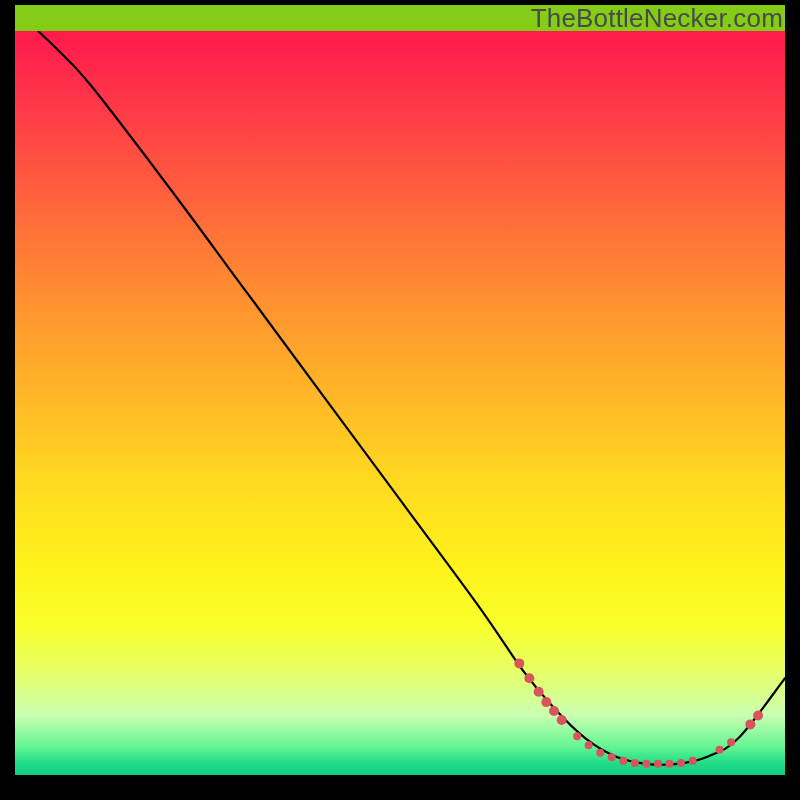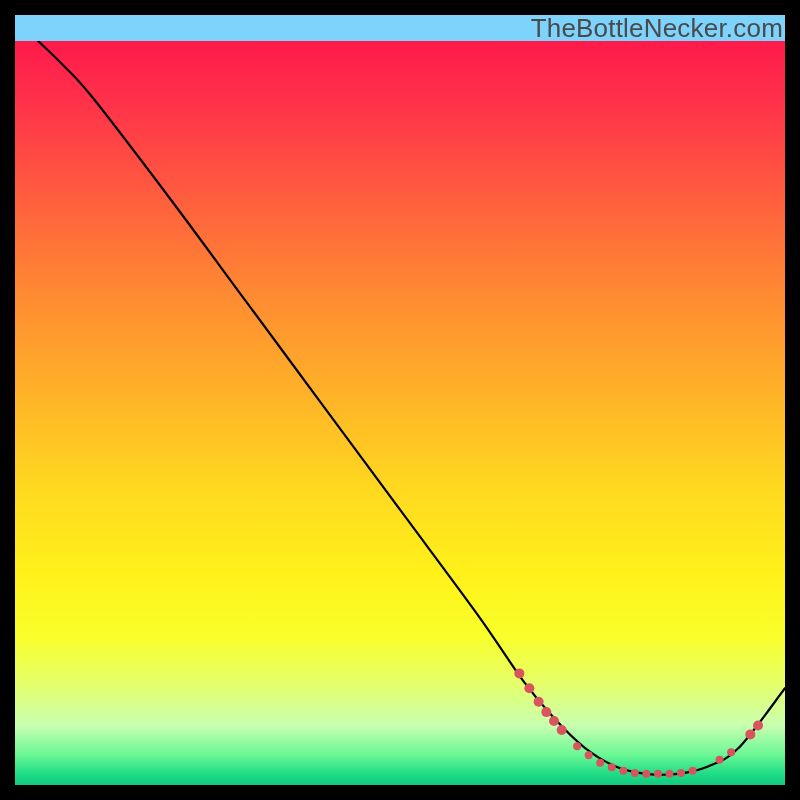--- a/index.html
+++ b/index.html
@@ -1,23 +1,23 @@
 <!DOCTYPE html>
 <html><head>
 <meta charset="utf-8">
 <style>
   * { margin: 0; padding: 0; box-sizing: border-box; }
   html, body { width: 800px; height: 800px; background: #000; overflow: hidden; }
   .frame {
     position: absolute;
     left: 15px;
-    top: 15px;
+    top: 5px;
     width: 770px;
     height: 770px;
-    background: #7dd3fc;
+    background: #84cc16;
   }
   .watermark {
     position: absolute;
     top: -2px;
     right: 2px;
     font-family: Arial, Helvetica, sans-serif;
     font-size: 26px;
     font-weight: 500;
     color: #4a4a4a;
     letter-spacing: 0.2px;

